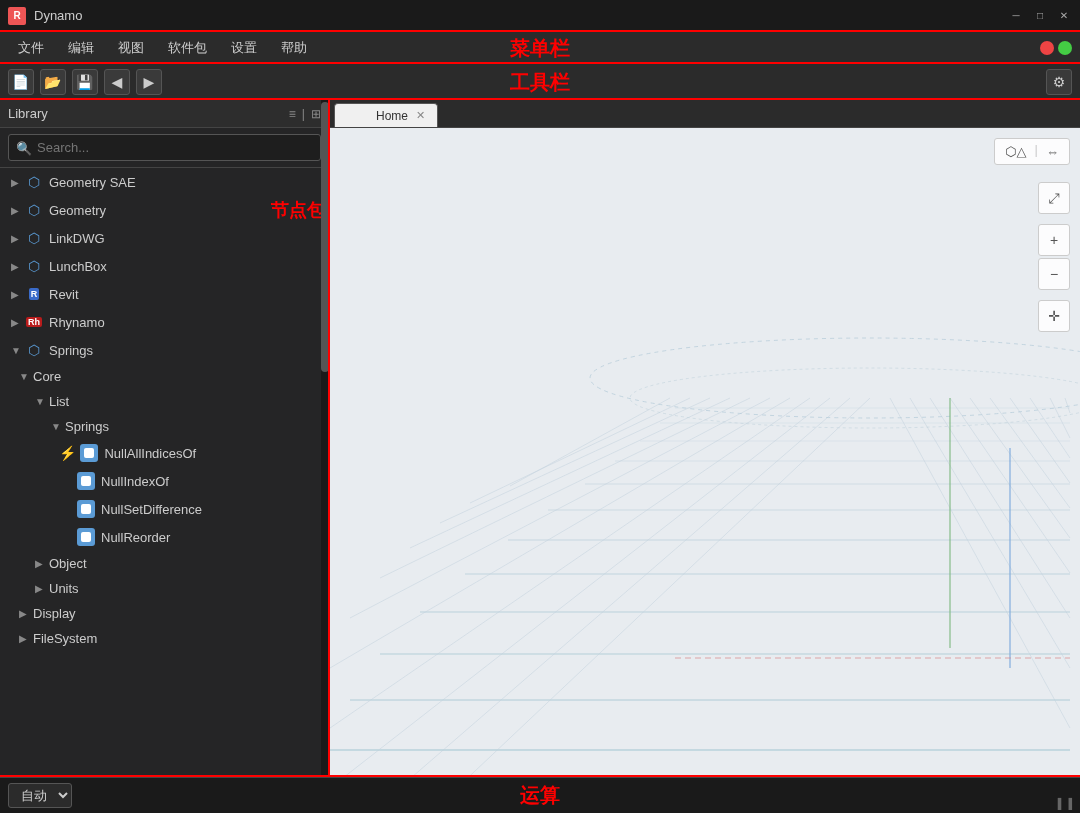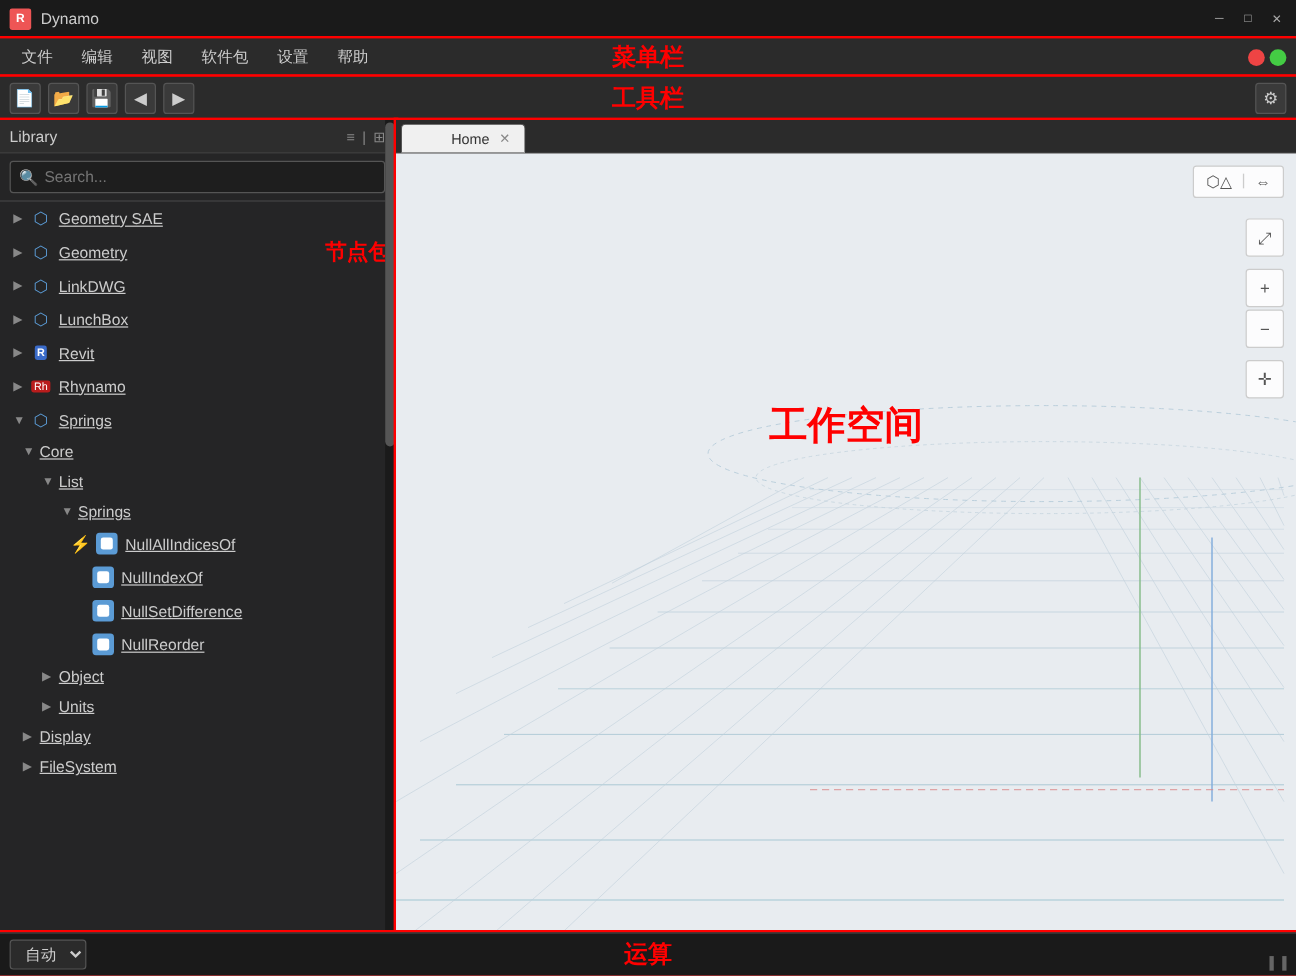--- a/index.html
+++ b/index.html
@@ -62,22 +62,22 @@
     #tree-area::-webkit-scrollbar-thumb { background: #555; border-radius: 3px; }
 
     .tree-item {
       display: flex; align-items: center; padding: 5px 8px; cursor: pointer; color: #ccc;
       border-left: 3px solid transparent;
     }
     .tree-item .arrow { width: 14px; color: #888; font-size: 10px; flex-shrink: 0; }
     .tree-item .icon { width: 18px; height: 18px; margin-right: 6px; flex-shrink: 0; display: flex; align-items: center; justify-content: center; }
     .icon-pkg { color: #5b9bd5; font-size: 14px; }
     .icon-revit { background: #3a6bc9; border-radius: 2px; color: white; font-size: 9px; font-weight: bold; padding: 1px 2px; }
-    .icon-rhynamo { background: #b91c1c; border-radius: 2px; color: white; font-size: 9px; font-weight: normal; padding: 0 2px; }
-    .tree-item .label { font-size: 13px; color: #ccc; text-decoration: underline; }
+    .icon-rhynamo { background: #b91c1c; border-radius: 2px; color: white; font-size: 9px; font-weight: bold; padding: 0 2px; }
+    .tree-item .label { font-size: 13px; color: #ccc; }
 
     
     .tree-sub { padding-left: 16px; }
     .tree-sub2 { padding-left: 32px; }
     .tree-sub3 { padding-left: 48px; }
     .tree-sub4 { padding-left: 56px; }
 
     .lightning { color: #f0c040; font-size: 14px; margin-right: 4px; }
     .node-icon { width: 18px; height: 18px; background: #5b9bd5; border-radius: 3px; margin-right: 6px; display: flex; align-items: center; justify-content: center; flex-shrink: 0; }
     .node-icon svg { width: 12px; height: 12px; fill: white; }
@@ -406,21 +406,20 @@
           <ellipse cx="540" cy="270" rx="240" ry="30" fill="none" stroke="#9ab8c8" stroke-width="0.6" stroke-dasharray="3,3"></ellipse>
 
           <line x1="620" y1="270" x2="620" y2="520" stroke="#228B22" stroke-width="1.5" opacity="0.8"></line>
 
           <line x1="680" y1="320" x2="680" y2="540" stroke="#1e6ec8" stroke-width="1.5" opacity="0.8"></line>
 
           <line x1="345" y1="530" x2="740" y2="530" stroke="#cc2222" stroke-width="1" stroke-dasharray="6,4" opacity="0.7"></line>
         </g>
       </svg>
 
-      <div class="workspace-label">工作空间</div>
 
       <div id="canvas-controls-top">
         <div style="display:flex;gap:4px;background:rgba(255,255,255,0.85);border:1px solid #ccc;border-radius:3px;padding:3px 6px;">
           <span style="cursor:pointer;color:#555;font-size:13px;padding:2px 4px;">⬡△</span>
           <span style="color:#ccc;">|</span>
           <span style="cursor:pointer;color:#555;font-size:13px;padding:2px 4px;">⇔</span>
         </div>
       </div>
 
       <div id="canvas-controls-right">

